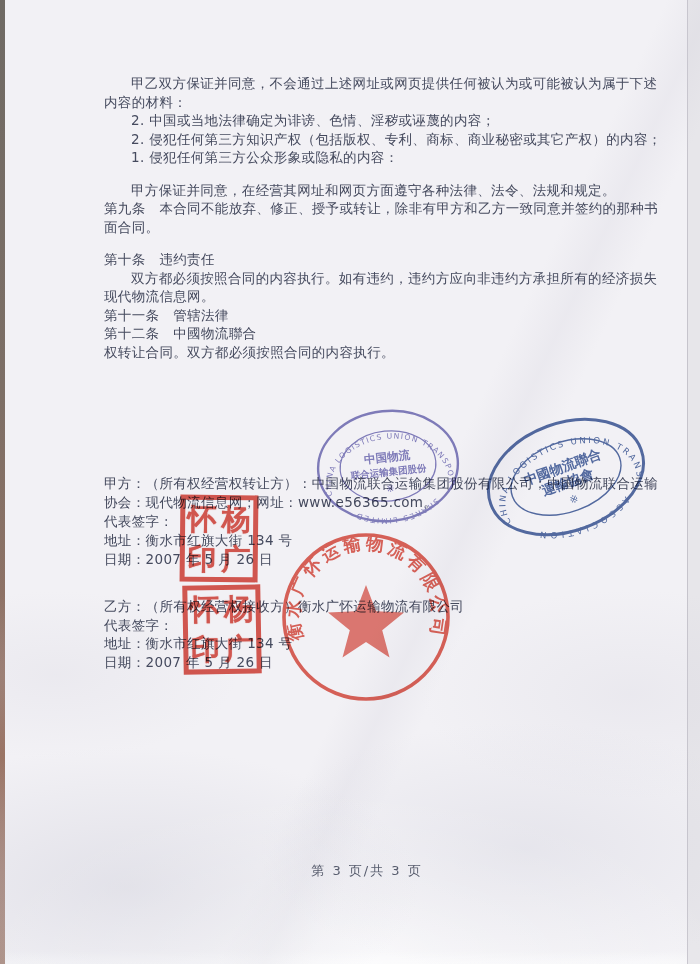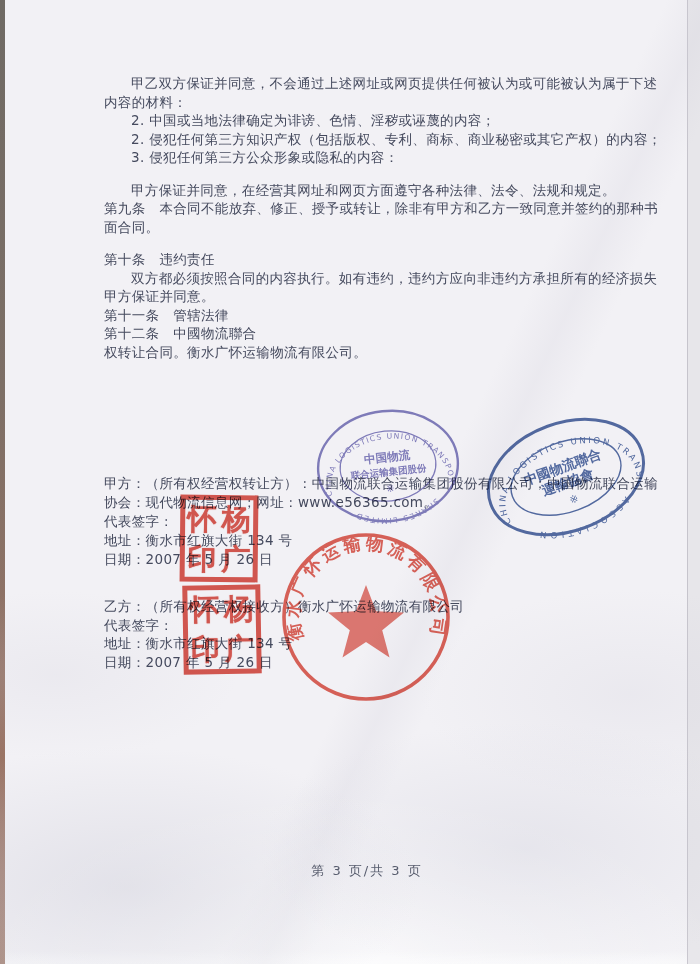--- a/index.html
+++ b/index.html
@@ -73,30 +73,30 @@
   <div class="paper"></div>
   <div class="edge-right"></div>
   <div class="edge-bottom"></div>
   <div class="crumple"></div>
 
   <div class="body-block doctext">
     <div class="ln ind">甲乙双方保证并同意，不会通过上述网址或网页提供任何被认为或可能被认为属于下述</div>
     <div class="ln">内容的材料：</div>
     <div class="ln ind">2. 中国或当地法律确定为诽谤、色情、淫秽或诬蔑的内容；</div>
     <div class="ln ind">2. 侵犯任何第三方知识产权（包括版权、专利、商标、商业秘密或其它产权）的内容；</div>
-    <div class="ln ind">3. 侵犯任何第三方公众形象或隐私的内容：</div>
+    <div class="ln ind">1. 侵犯任何第三方公众形象或隐私的内容：</div>
     <div class="ln ind gap">甲方保证并同意，在经营其网址和网页方面遵守各种法律、法令、法规和规定。</div>
     <div class="ln">第九条　本合同不能放弃、修正、授予或转让，除非有甲方和乙方一致同意并签约的那种书</div>
     <div class="ln">面合同。</div>
     <div class="ln gap">第十条　违约责任</div>
     <div class="ln ind">双方都必须按照合同的内容执行。如有违约，违约方应向非违约方承担所有的经济损失</div>
-    <div class="ln">甲方保证并同意。</div>
+    <div class="ln">现代物流信息网。</div>
     <div class="ln">第十一条　管辖法律</div>
     <div class="ln">第十二条　中國物流聯合</div>
-    <div class="ln">权转让合同。衡水广怀运输物流有限公司。</div>
+    <div class="ln">权转让合同。双方都必须按照合同的内容执行。</div>
   </div>
 
   <div class="party-a doctext">
     <div class="ln">甲方：（所有权经营权转让方）：中国物流联合运输集团股份有限公司；中国物流联合运输</div>
     <div class="ln">协会：现代物流信息网；网址：www.e56365.com。</div>
     <div class="ln">代表签字：</div>
     <div class="ln">地址：衡水市红旗大街 134 号</div>
     <div class="ln">日期：2007 年 5 月 26 日</div>
   </div>
 

